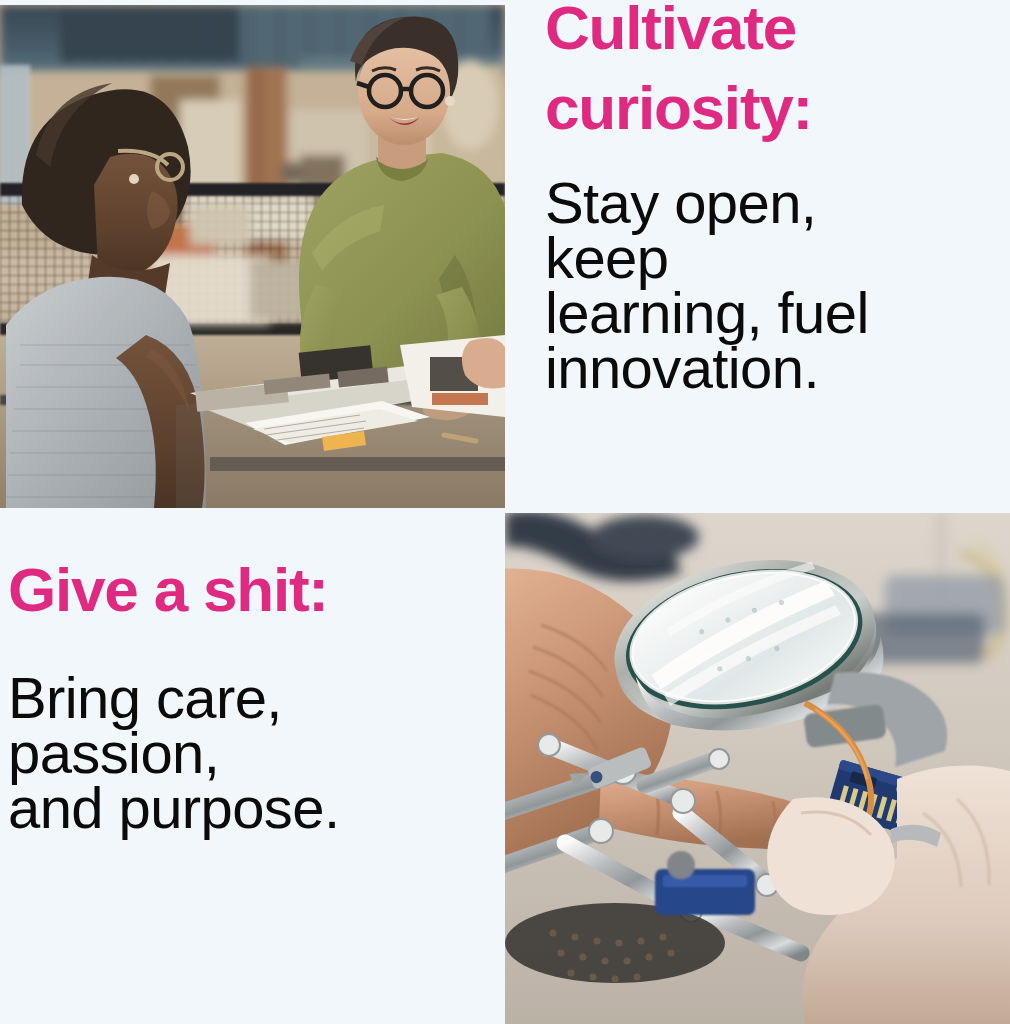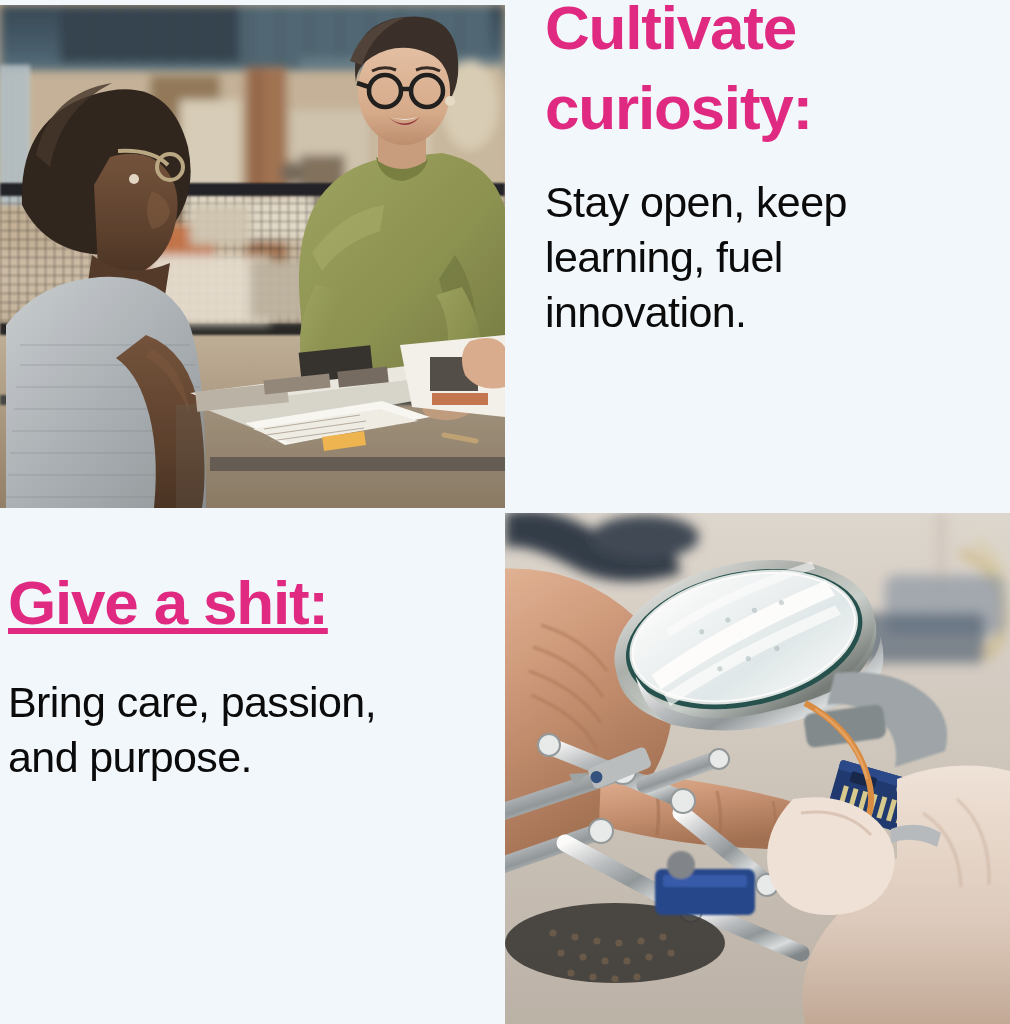--- a/index.html
+++ b/index.html
@@ -45,32 +45,32 @@
     font-weight: bold;
     font-size: 62px;
     line-height: 80px;
     letter-spacing: -1.2px;
     margin: 0;
     white-space: pre-line;
   }
   .bodytext {
     color: #0b0b0b;
     font-weight: normal;
-    font-size: 43px;
+    font-size: 58px;
     line-height: 55px;
     letter-spacing: -0.6px;
     margin: 0;
     white-space: pre-line;
   }
 
   #panel-curiosity .headline { padding-top: 0; margin-top: -12px; }
   #panel-curiosity .bodytext { margin-top: 27px; }
 
-  #panel-care .headline { margin-top: 55px; text-decoration: underline; }
-  #panel-care .bodytext { margin-top: 32px; }
+  #panel-care .headline { margin-top: 42px; }
+  #panel-care .bodytext { margin-top: 40px; }
 </style>
 </head>
 <body>
 
 <div class="canvas">
 
   <div class="photo" id="photo-collab">
     <svg viewBox="0 0 505 503" preserveAspectRatio="xMidYMid slice" aria-hidden="true">
       <defs>
         <linearGradient id="ceilGrad" x1="0" y1="0" x2="0" y2="1">

